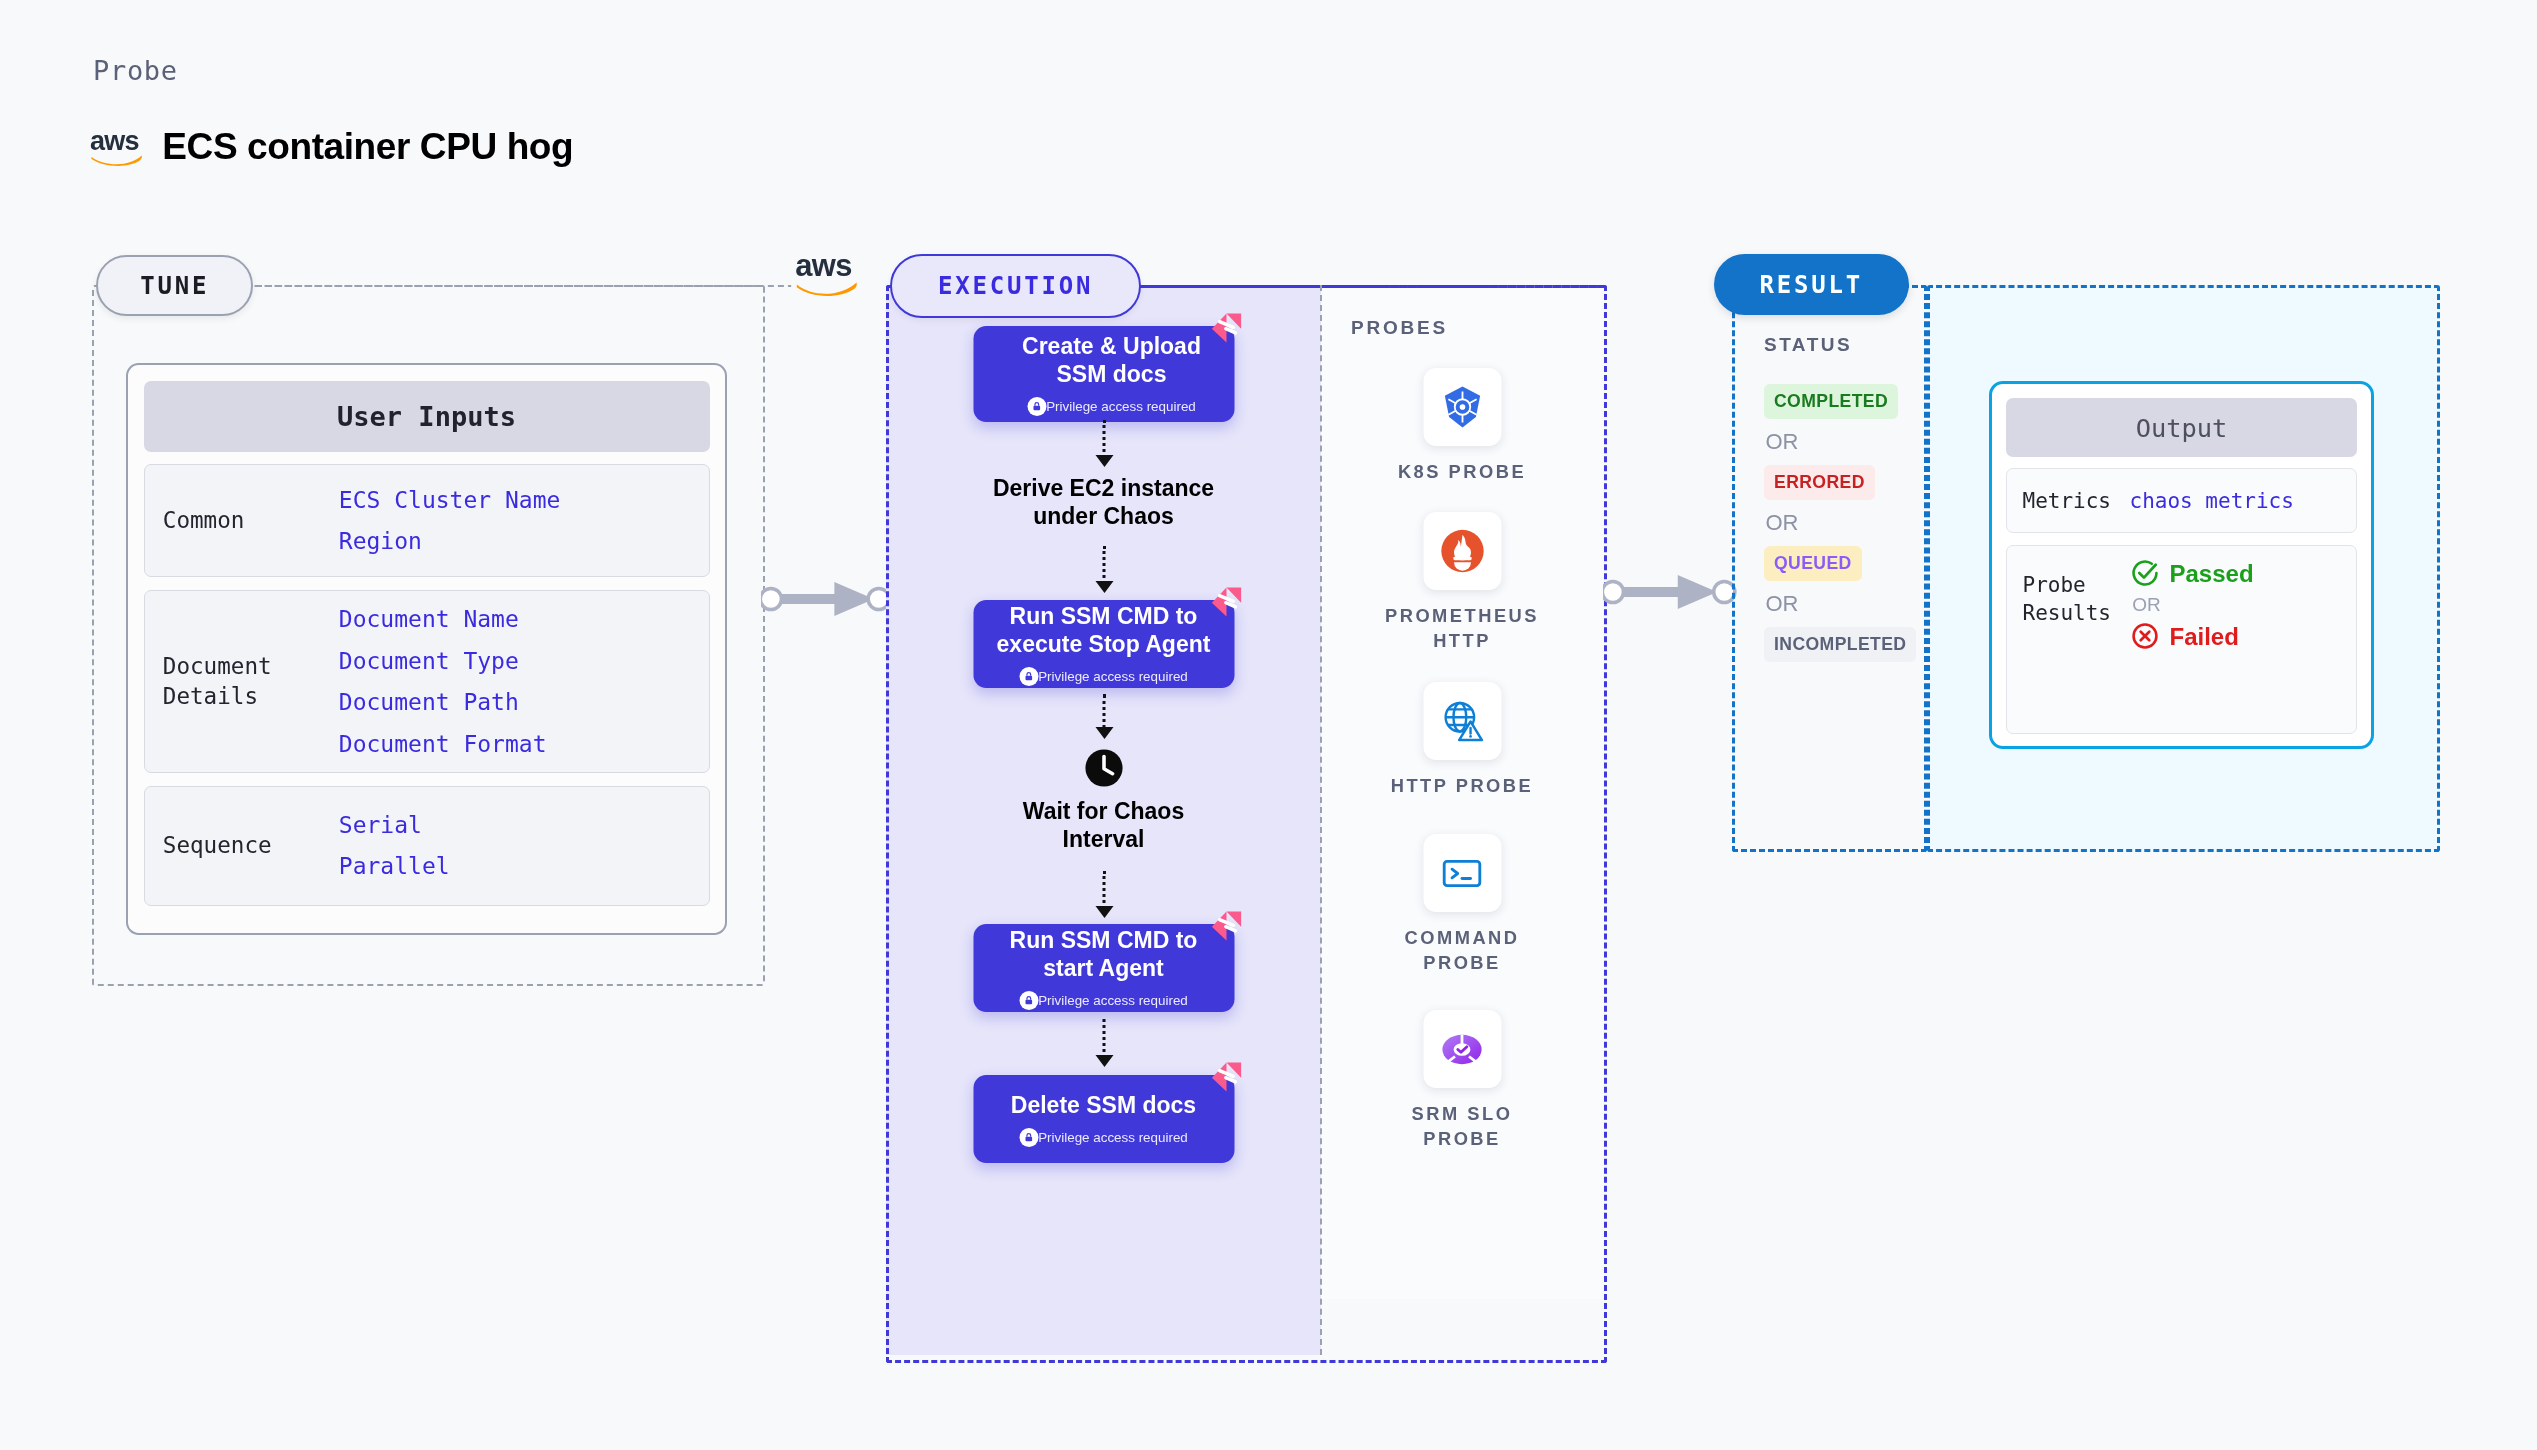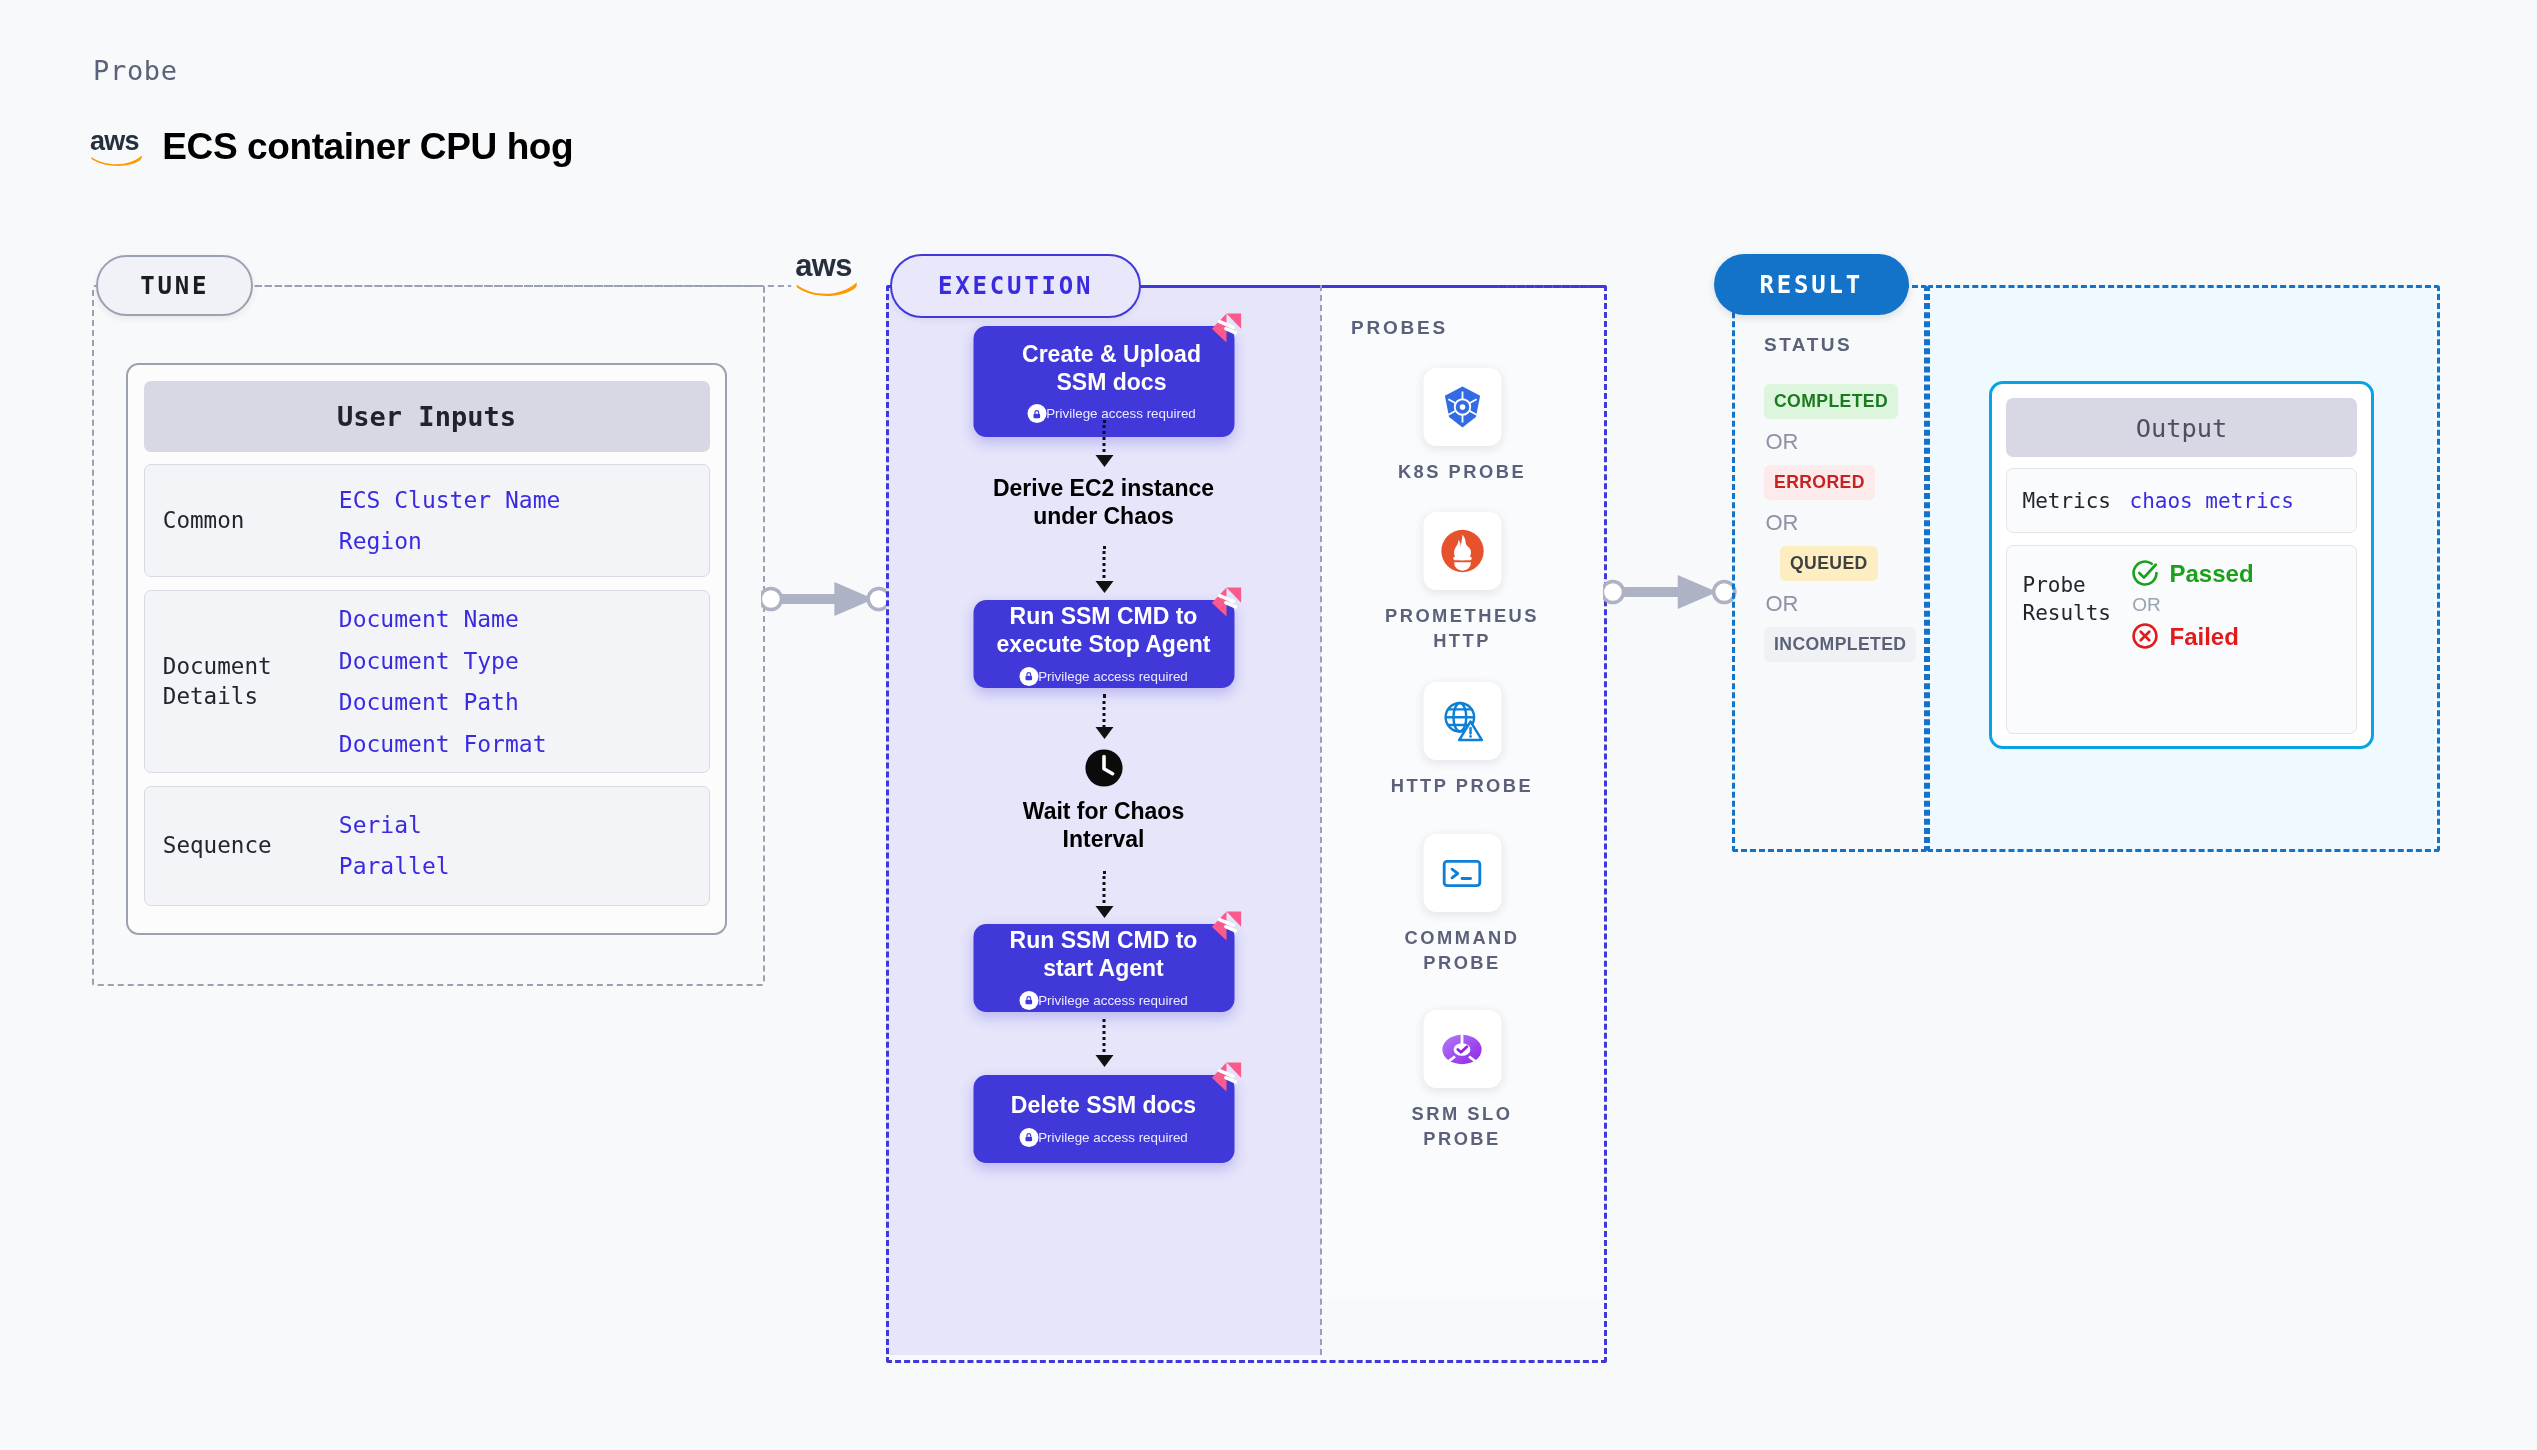--- a/index.html
+++ b/index.html
@@ -310,21 +310,21 @@
   <div class="panel" id="exec-panel">
     <div class="exec-flow-bg"></div>
     <div class="exec-probe-bg"></div>
     <div class="panel-box"></div>
     <div class="exec-dash-line"></div>
     <div class="exec-divider"></div>
     <div class="pill" id="exec-pill">EXECUTION</div>
 
     <div class="flow">
 
-      <div class="step" style="top:41px; height:111px;padding-left:16px;">
+      <div class="step" style="top:41px; height:96px;padding-left:16px;">
         <span class="badge-tri">
           <svg width="32" height="32" viewBox="0 0 46 46">
             <path d="M23 2 L44 2 L44 24 Z" fill="#fb5a8c"></path>
             <path d="M2 24 L23 2 L23 44 Z" fill="#fb5a8c"></path>
             <path d="M13 14 L33 22 M22 24 L36 30" stroke="#fff" stroke-width="5" stroke-linecap="round"></path>
           </svg>
         </span>
         <div class="step-title" style="white-space:pre-line">Create &amp; Upload
 SSM docs</div>
         <div class="step-priv">
@@ -510,21 +510,21 @@
 
   <div class="panel" id="result-panel">
     <div class="panel-box"></div>
     <div class="pill" id="result-pill">RESULT</div>
     <div class="status-label">STATUS</div>
     <div class="status-list">
       <div><span class="sbadge" id="sb0" style="background: rgb(221, 245, 220); color: rgb(26, 122, 31);">COMPLETED</span></div>
       <div class="or-txt">OR</div>
       <div><span class="sbadge" id="sb1" style="background: rgb(253, 234, 234); color: rgb(198, 34, 34);">ERRORED</span></div>
       <div class="or-txt">OR</div>
-      <div><span class="sbadge" id="sb2" style="background: rgb(253, 238, 194); color: #404040; margin-left: 16px;">QUEUED</span></div>
+      <div><span class="sbadge" id="sb2" style="background: rgb(253, 238, 194); color: #8b5cf6;">QUEUED</span></div>
       <div class="or-txt">OR</div>
       <div><span class="sbadge" id="sb3" style="background: rgb(240, 241, 245); color: rgb(91, 97, 120);">INCOMPLETED</span></div>
     </div>
   </div>
 
   <div class="panel" id="output-panel">
     <div class="panel-box"></div>
     <div class="out-card">
       <div class="out-head">Output</div>
 

